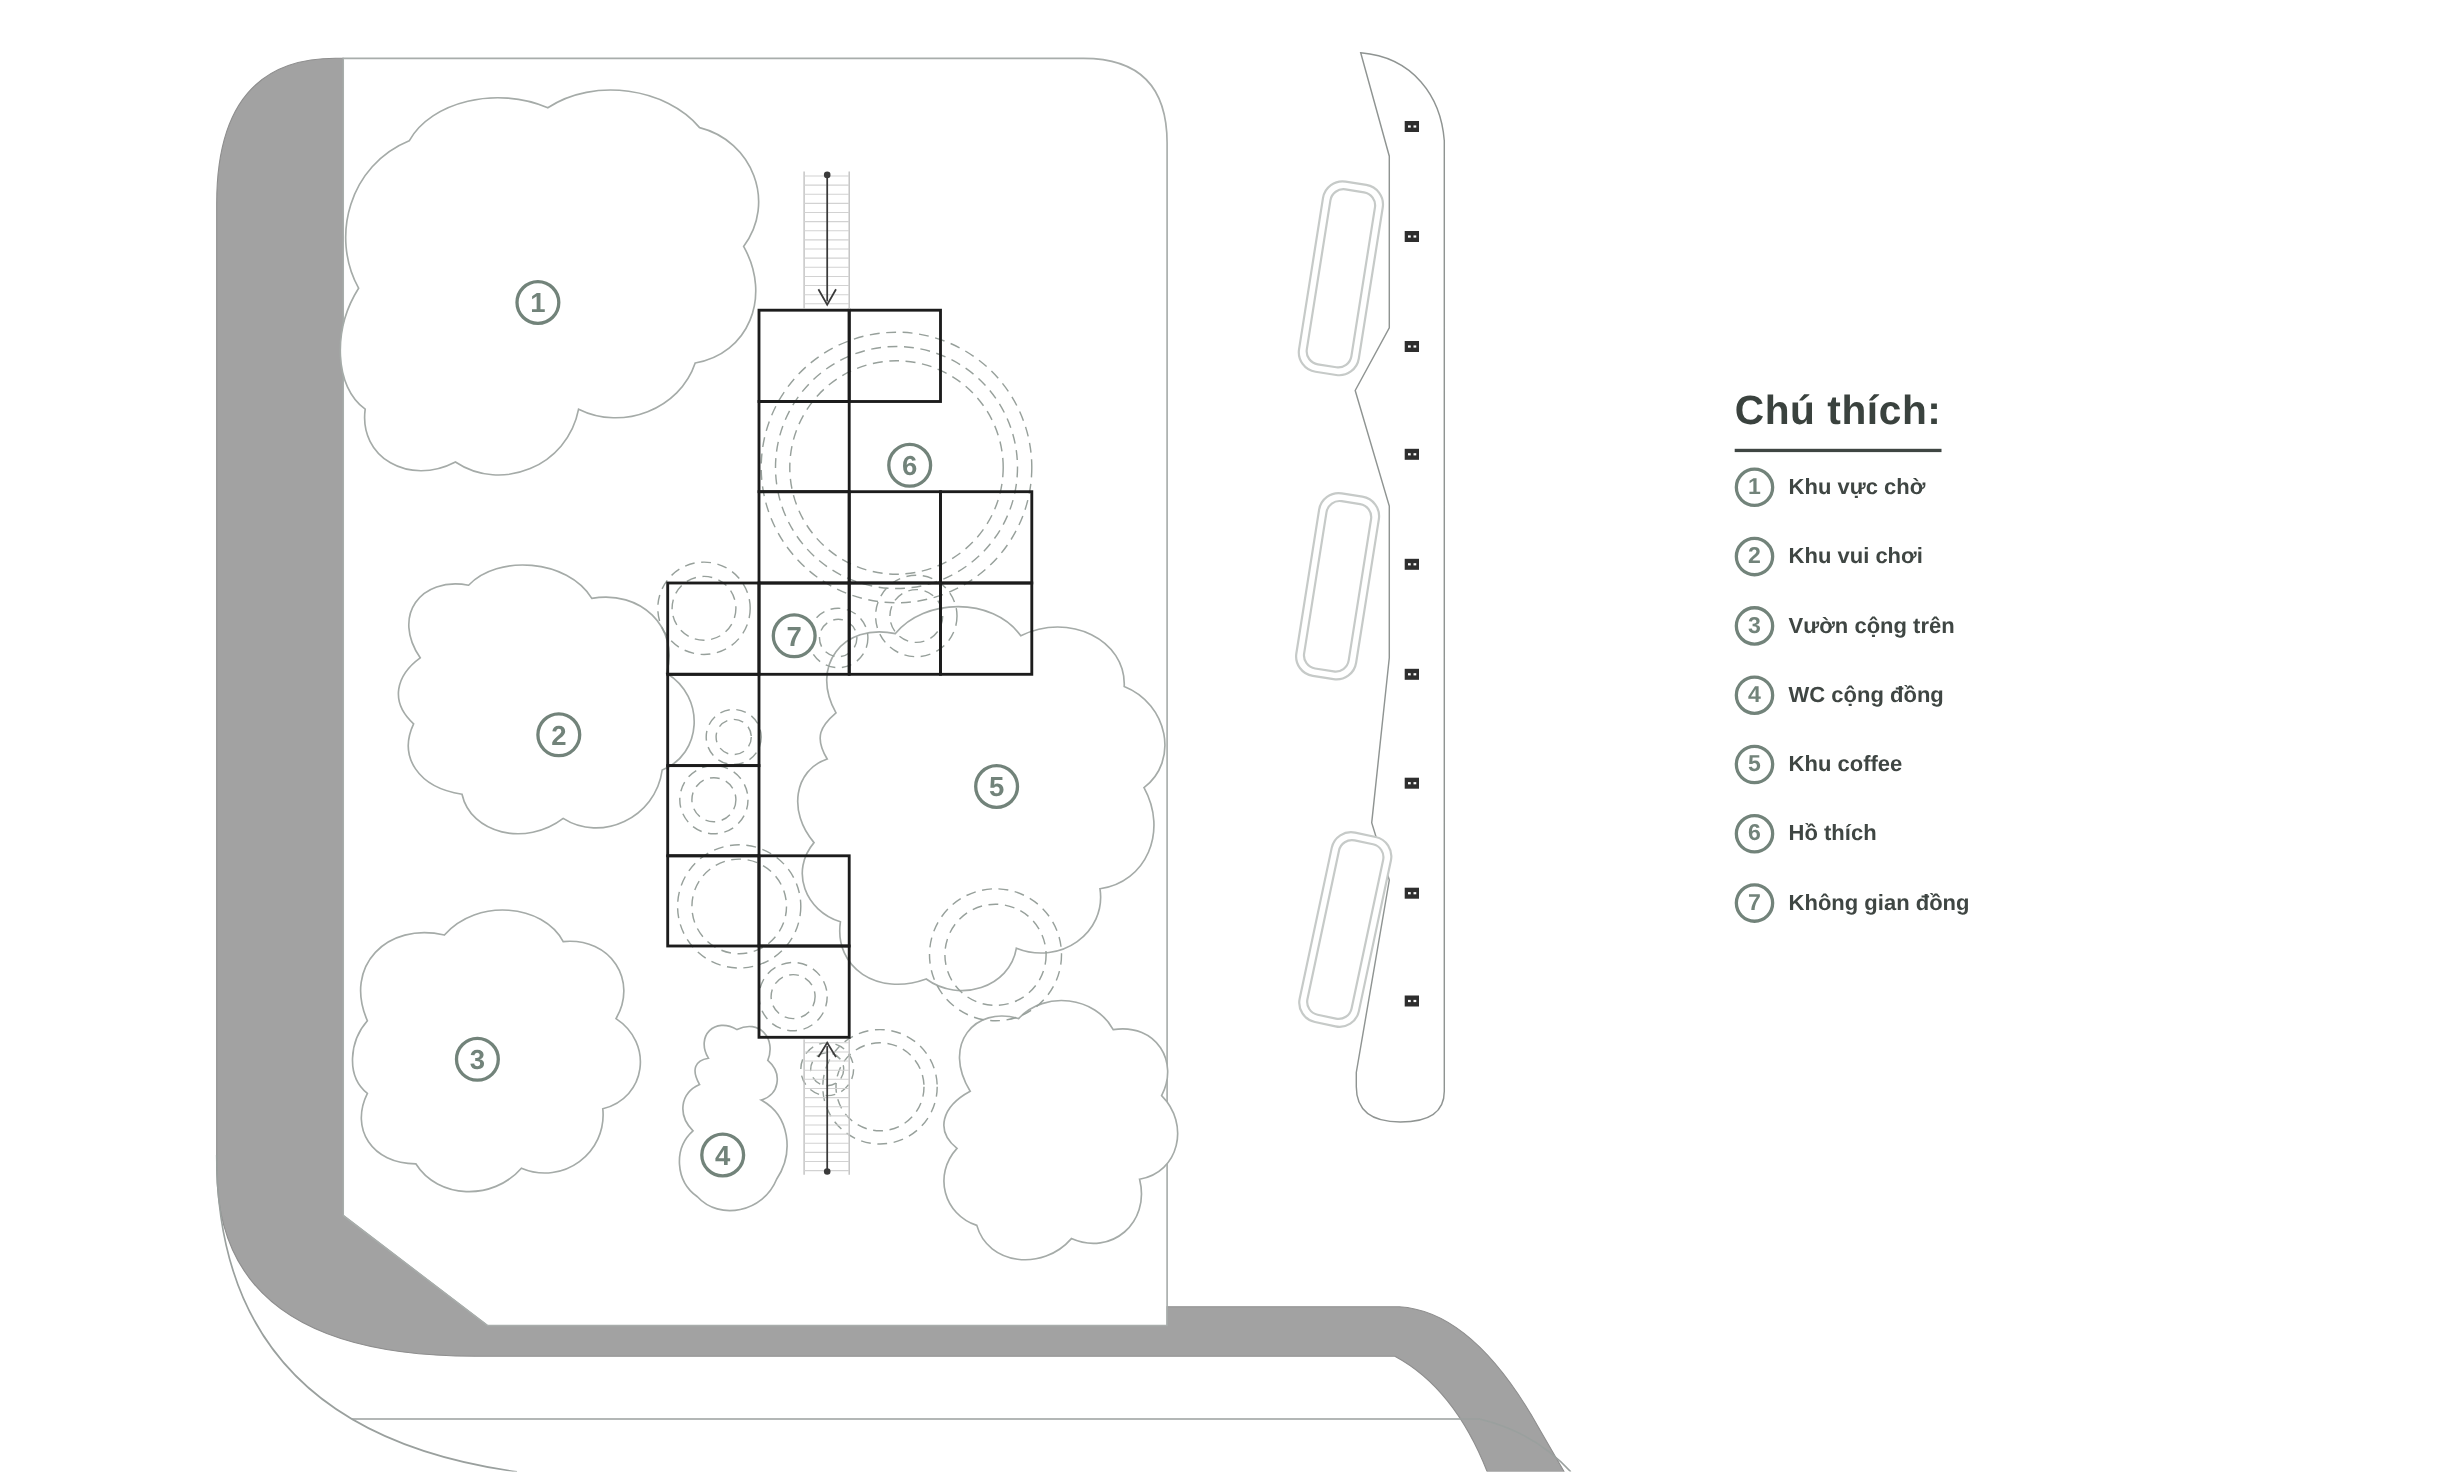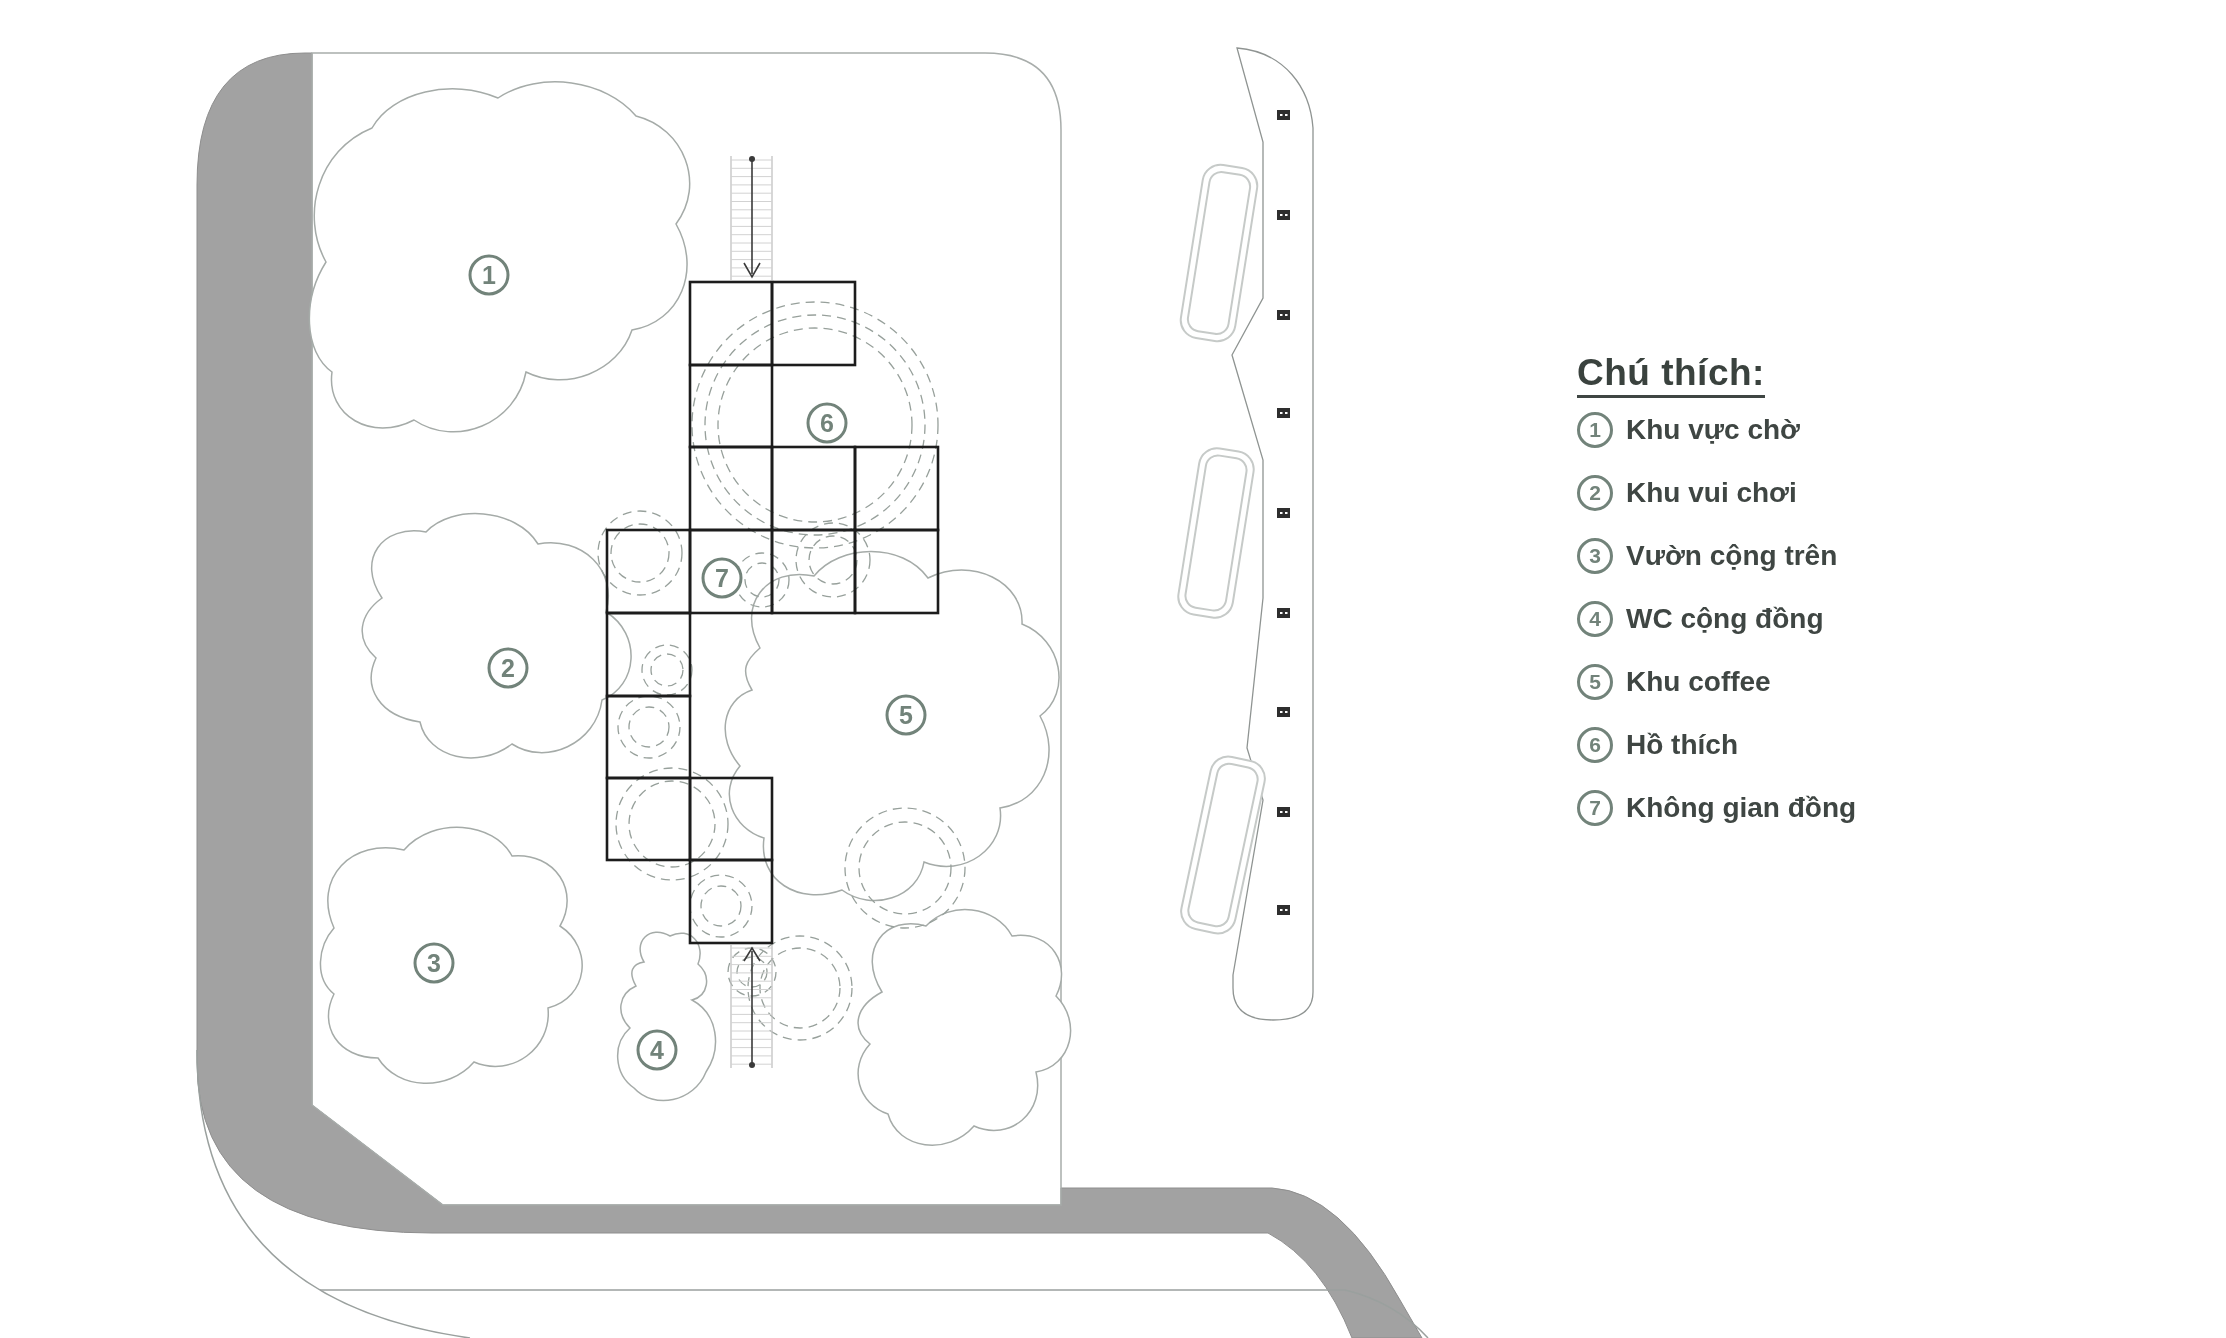--- a/index.html
+++ b/index.html
@@ -3,26 +3,26 @@
 <meta charset="utf-8">
 <style>
   html,body{margin:0;padding:0;background:#fff;}
   body{font-family:"Liberation Sans","DejaVu Sans",sans-serif;}
   #stage{position:relative;width:2226px;height:1338px;background:#fff;overflow:hidden;}
   #plan-svg{position:absolute;left:0;top:0;}
 
   
   #legend{position:absolute;left:1577px;top:352px;width:460px;}
   #legend-title{display:inline-block;font-size:37px;font-weight:bold;color:#3a423e;
-    border-bottom:3.5px solid #3f4643;padding-bottom:1px;letter-spacing:.5px;}
+    border-bottom:3.5px solid #3f4643;padding-bottom:14px;letter-spacing:.5px;}
   #legend-list{list-style:none;margin:14px 0 0 0;padding:0;}
   #legend-list li{display:flex;align-items:center;gap:13px;height:36px;margin-bottom:27px;}
   .num-badge{flex:0 0 auto;width:30px;height:30px;border:3px solid #72837a;border-radius:50%;
     color:#72837a;font-size:21px;font-weight:bold;line-height:30px;text-align:center;}
-  .legend-label{font-size:28px;font-weight:bold;color:#3f4643;white-space:nowrap;}
+  .legend-label{font-size:20px;font-weight:bold;color:#3f4643;white-space:nowrap;}
 
   
   .road{fill:#a2a2a2;stroke:#8e8e8e;stroke-width:1;}
   .curb{fill:none;stroke:#9aa09e;stroke-width:1.5;}
   .site-outline{fill:none;stroke:#a8adab;stroke-width:1.5;}
   .blob{fill:#ffffff;stroke:#a5aba8;stroke-width:1.5;}
   .tree{fill:none;stroke:#97a09b;stroke-width:1.3;stroke-dasharray:9 6;}
   .cell{fill:none;stroke:#1c1c1c;stroke-width:2.6;}
   .stair-rail{stroke:#bdbdbd;stroke-width:1.2;fill:none;}
   .stair-rung{stroke:#d2d2d2;stroke-width:1;}

